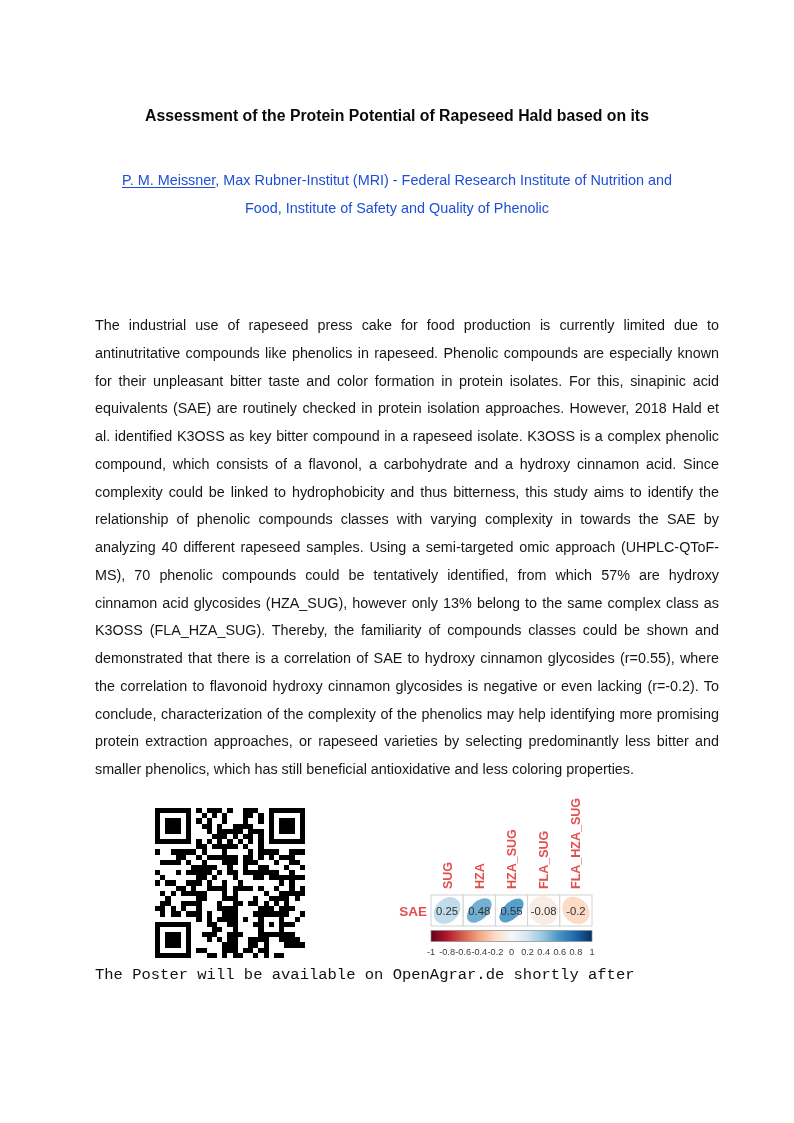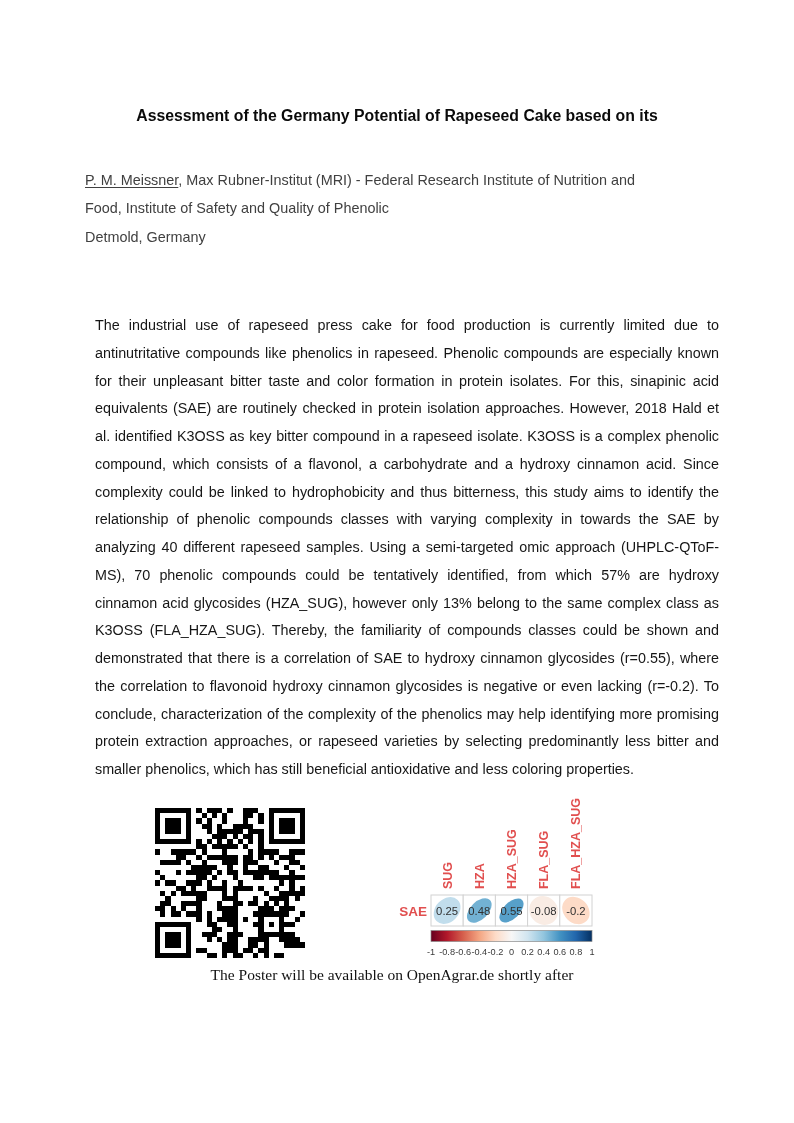--- a/index.html
+++ b/index.html
@@ -1,42 +1,41 @@
 <!DOCTYPE html>
 <html><head>
 <meta charset="utf-8">
 <style>
   html,body{margin:0;padding:0;background:#ffffff;}
   .page{position:relative;width:794px;height:1123px;background:#ffffff;overflow:hidden;
         font-family:"Liberation Sans",sans-serif;color:#141414;}
   .title{position:absolute;left:85px;top:100px;width:624px;text-align:center;
          font-size:15.8px;font-weight:bold;line-height:31px;color:#0a0a0a;}
-  .authors{position:absolute;left:85px;top:166px;width:624px;
-           font-size:14.4px;line-height:28.3px;color:#404040;}
+  .authors{position:absolute;left:85px;top:166px;width:624px;text-align:center;
+           font-size:14.4px;line-height:28.3px;color:#1d4ed8;}
   .uname{text-decoration:underline;text-underline-offset:2px;}
   .abstract{position:absolute;left:95px;top:276px;width:624px;
             font-size:14.35px;line-height:27.75px;text-align:justify;color:#161616;margin-top:36px;}
   .qr{position:absolute;left:154px;top:808px;width:152px;height:150px;}
   .plot{position:absolute;left:391px;top:796px;}
-  .footer{position:absolute;left:80px;top:966px;width:624px;
-          font-family:Liberation Serif, serif;font-size:15.5px;color:#111;text-align:center;}
+  .footer{position:absolute;left:95px;top:966px;width:624px;
+          font-family:Liberation Mono, monospace;font-size:15.5px;color:#111;}
 </style>
 </head>
 <body>
 
 <div class="page">
 
   <div class="title">
-    <div>Assessment of the Germany Potential of Rapeseed Cake based on its</div>
+    <div>Assessment of the Protein Potential of Rapeseed Hald based on its</div>
   </div>
 
   <div class="authors">
     <div><span class="uname">P. M. Meissner</span><span>, Max Rubner-Institut (MRI) - Federal Research Institute of Nutrition and</span></div>
     <div>Food, Institute of Safety and Quality of Phenolic</div>
-    <div>Detmold, Germany</div>
   </div>
 
   <div class="abstract">The industrial use of rapeseed press cake for food production is currently limited due to antinutritative compounds like phenolics in rapeseed. Phenolic compounds are especially known for their unpleasant bitter taste and color formation in protein isolates. For this, sinapinic acid equivalents (SAE) are routinely checked in protein isolation approaches. However, 2018 Hald et al. identified K3OSS as key bitter compound in a rapeseed isolate. K3OSS is a complex phenolic compound, which consists of a flavonol, a carbohydrate and a hydroxy cinnamon acid. Since complexity could be linked to hydrophobicity and thus bitterness, this study aims to identify the relationship of phenolic compounds classes with varying complexity in towards the SAE by analyzing 40 different rapeseed samples. Using a semi-targeted omic approach (UHPLC-QToF-MS), 70 phenolic compounds could be tentatively identified, from which 57% are hydroxy cinnamon acid glycosides (HZA_SUG), however only 13% belong to the same complex class as K3OSS (FLA_HZA_SUG). Thereby, the familiarity of compounds classes could be shown and demonstrated that there is a correlation of SAE to hydroxy cinnamon glycosides (r=0.55), where the correlation to flavonoid hydroxy cinnamon glycosides is negative or even lacking (r=-0.2). To conclude, characterization of the complexity of the phenolics may help identifying more promising protein extraction approaches, or rapeseed varieties by selecting predominantly less bitter and smaller phenolics, which has still beneficial antioxidative and less coloring properties.</div>
 
   <svg id="qr-svg" class="qr" viewBox="0 0 29 29" shape-rendering="crispEdges">
       <rect x="0" y="0" width="1" height="1" fill="#000000"></rect>
       <rect x="1" y="0" width="1" height="1" fill="#000000"></rect>
       <rect x="2" y="0" width="1" height="1" fill="#000000"></rect>
       <rect x="3" y="0" width="1" height="1" fill="#000000"></rect>
       <rect x="4" y="0" width="1" height="1" fill="#000000"></rect>

